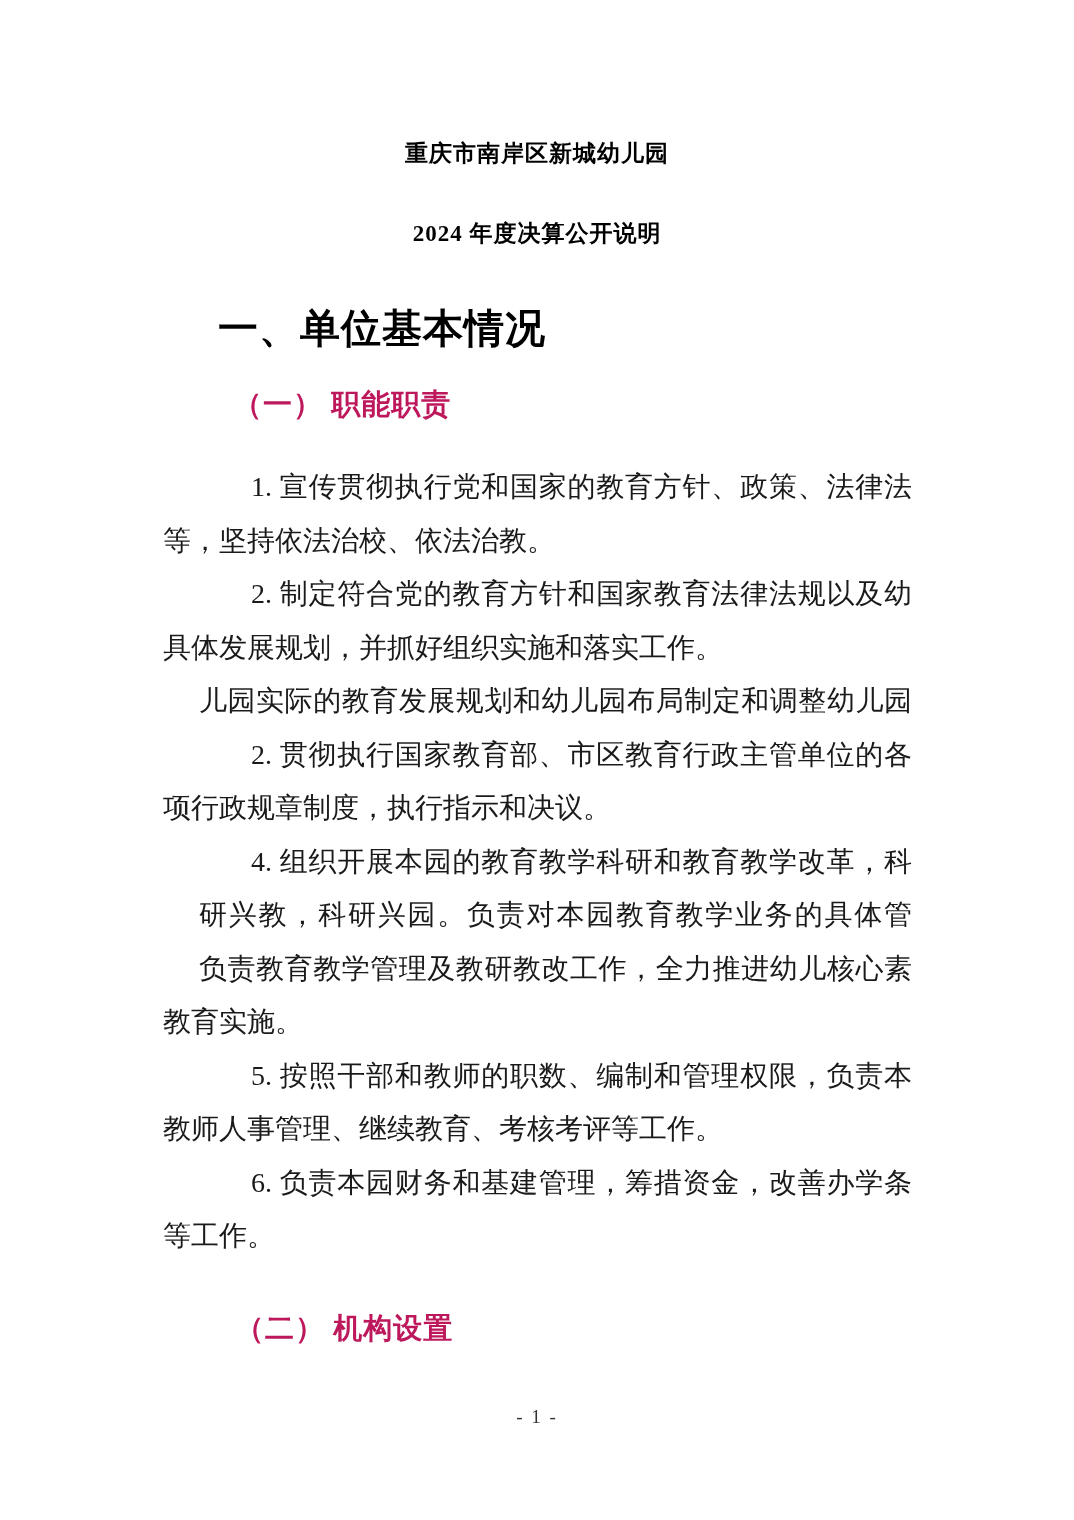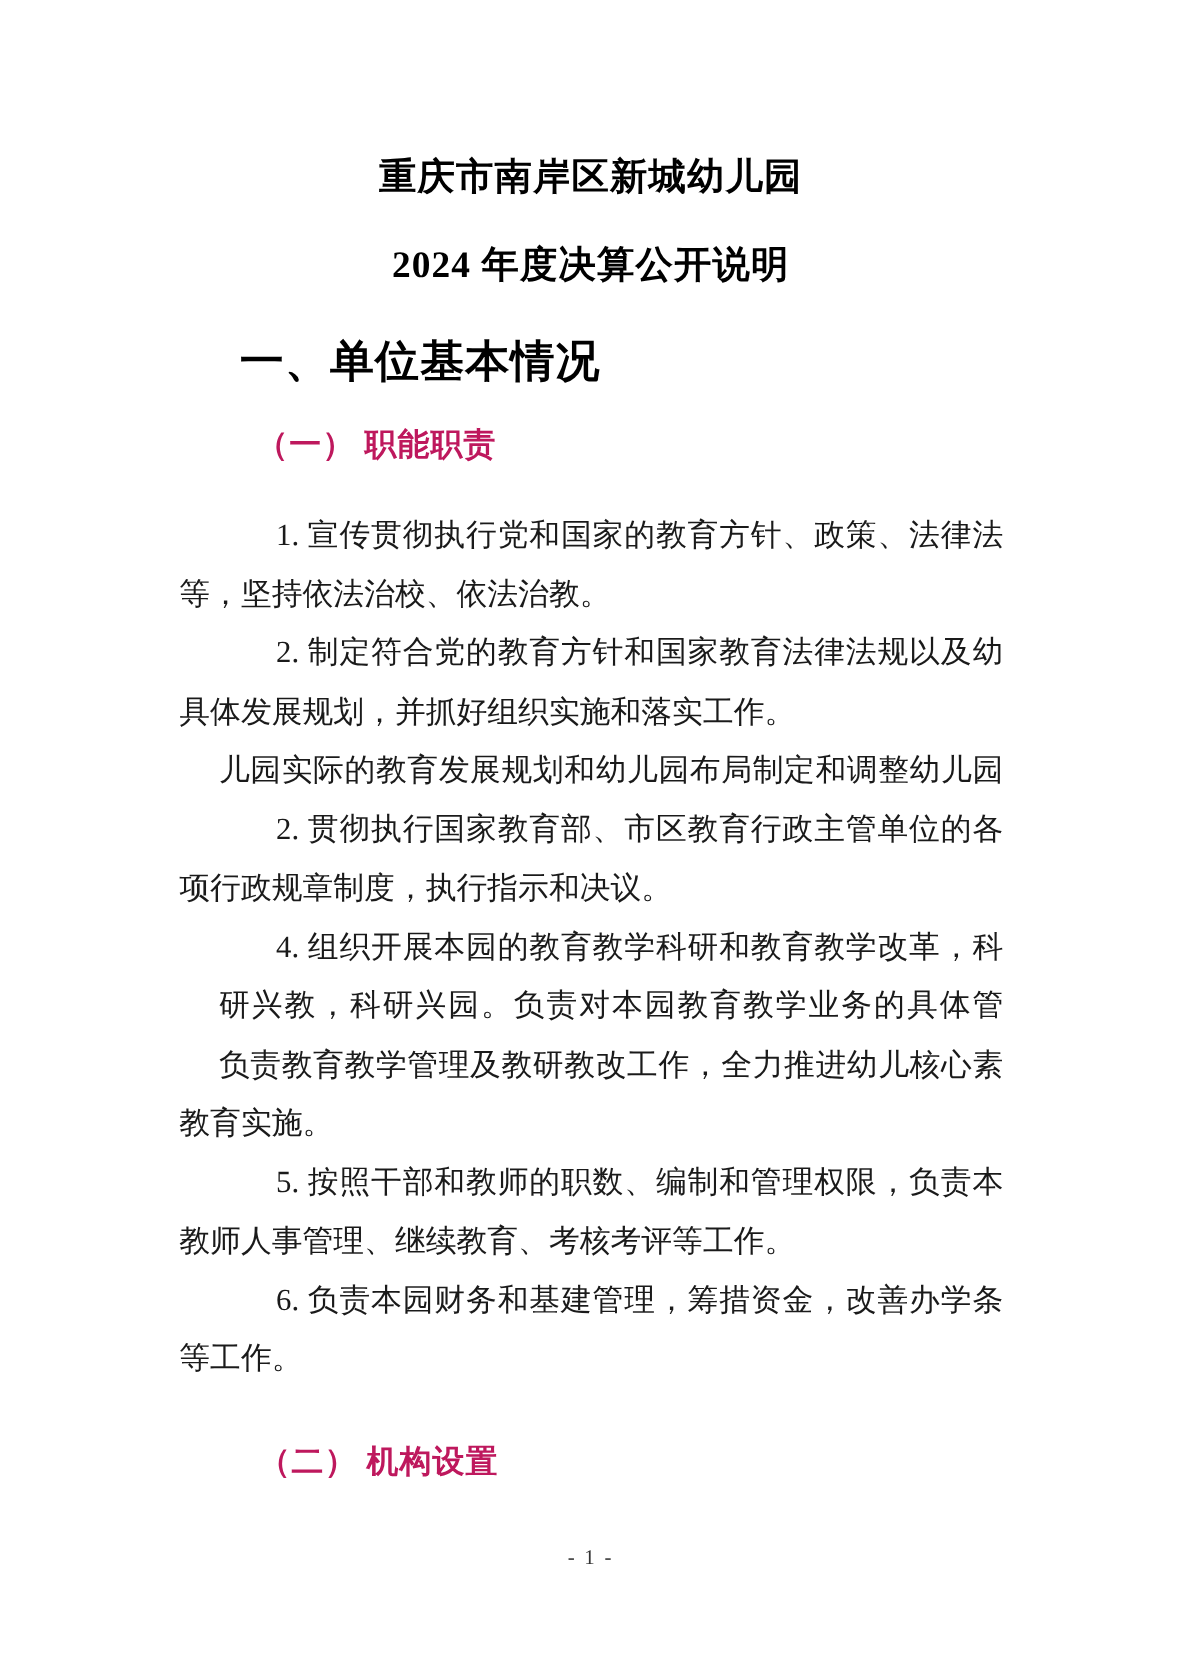--- a/index.html
+++ b/index.html
@@ -12,21 +12,21 @@
     overflow: hidden;
     font-family: "Liberation Serif", serif;
     color: #000000;
   }
   .doc-title {
     position: absolute;
     left: 0;
     width: 100%;
     text-align: center;
     font-family: "Liberation Serif", serif;
-    font-size: 34px;
+    font-size: 23px;
     font-weight: bold;
     letter-spacing: 1px;
     color: #000000;
     white-space: nowrap;
   }
   .doc-title.line1 { top: 138px; }
   .doc-title.line2 { top: 218px; }
   .section-heading {
     position: absolute;
     top: 301px;

